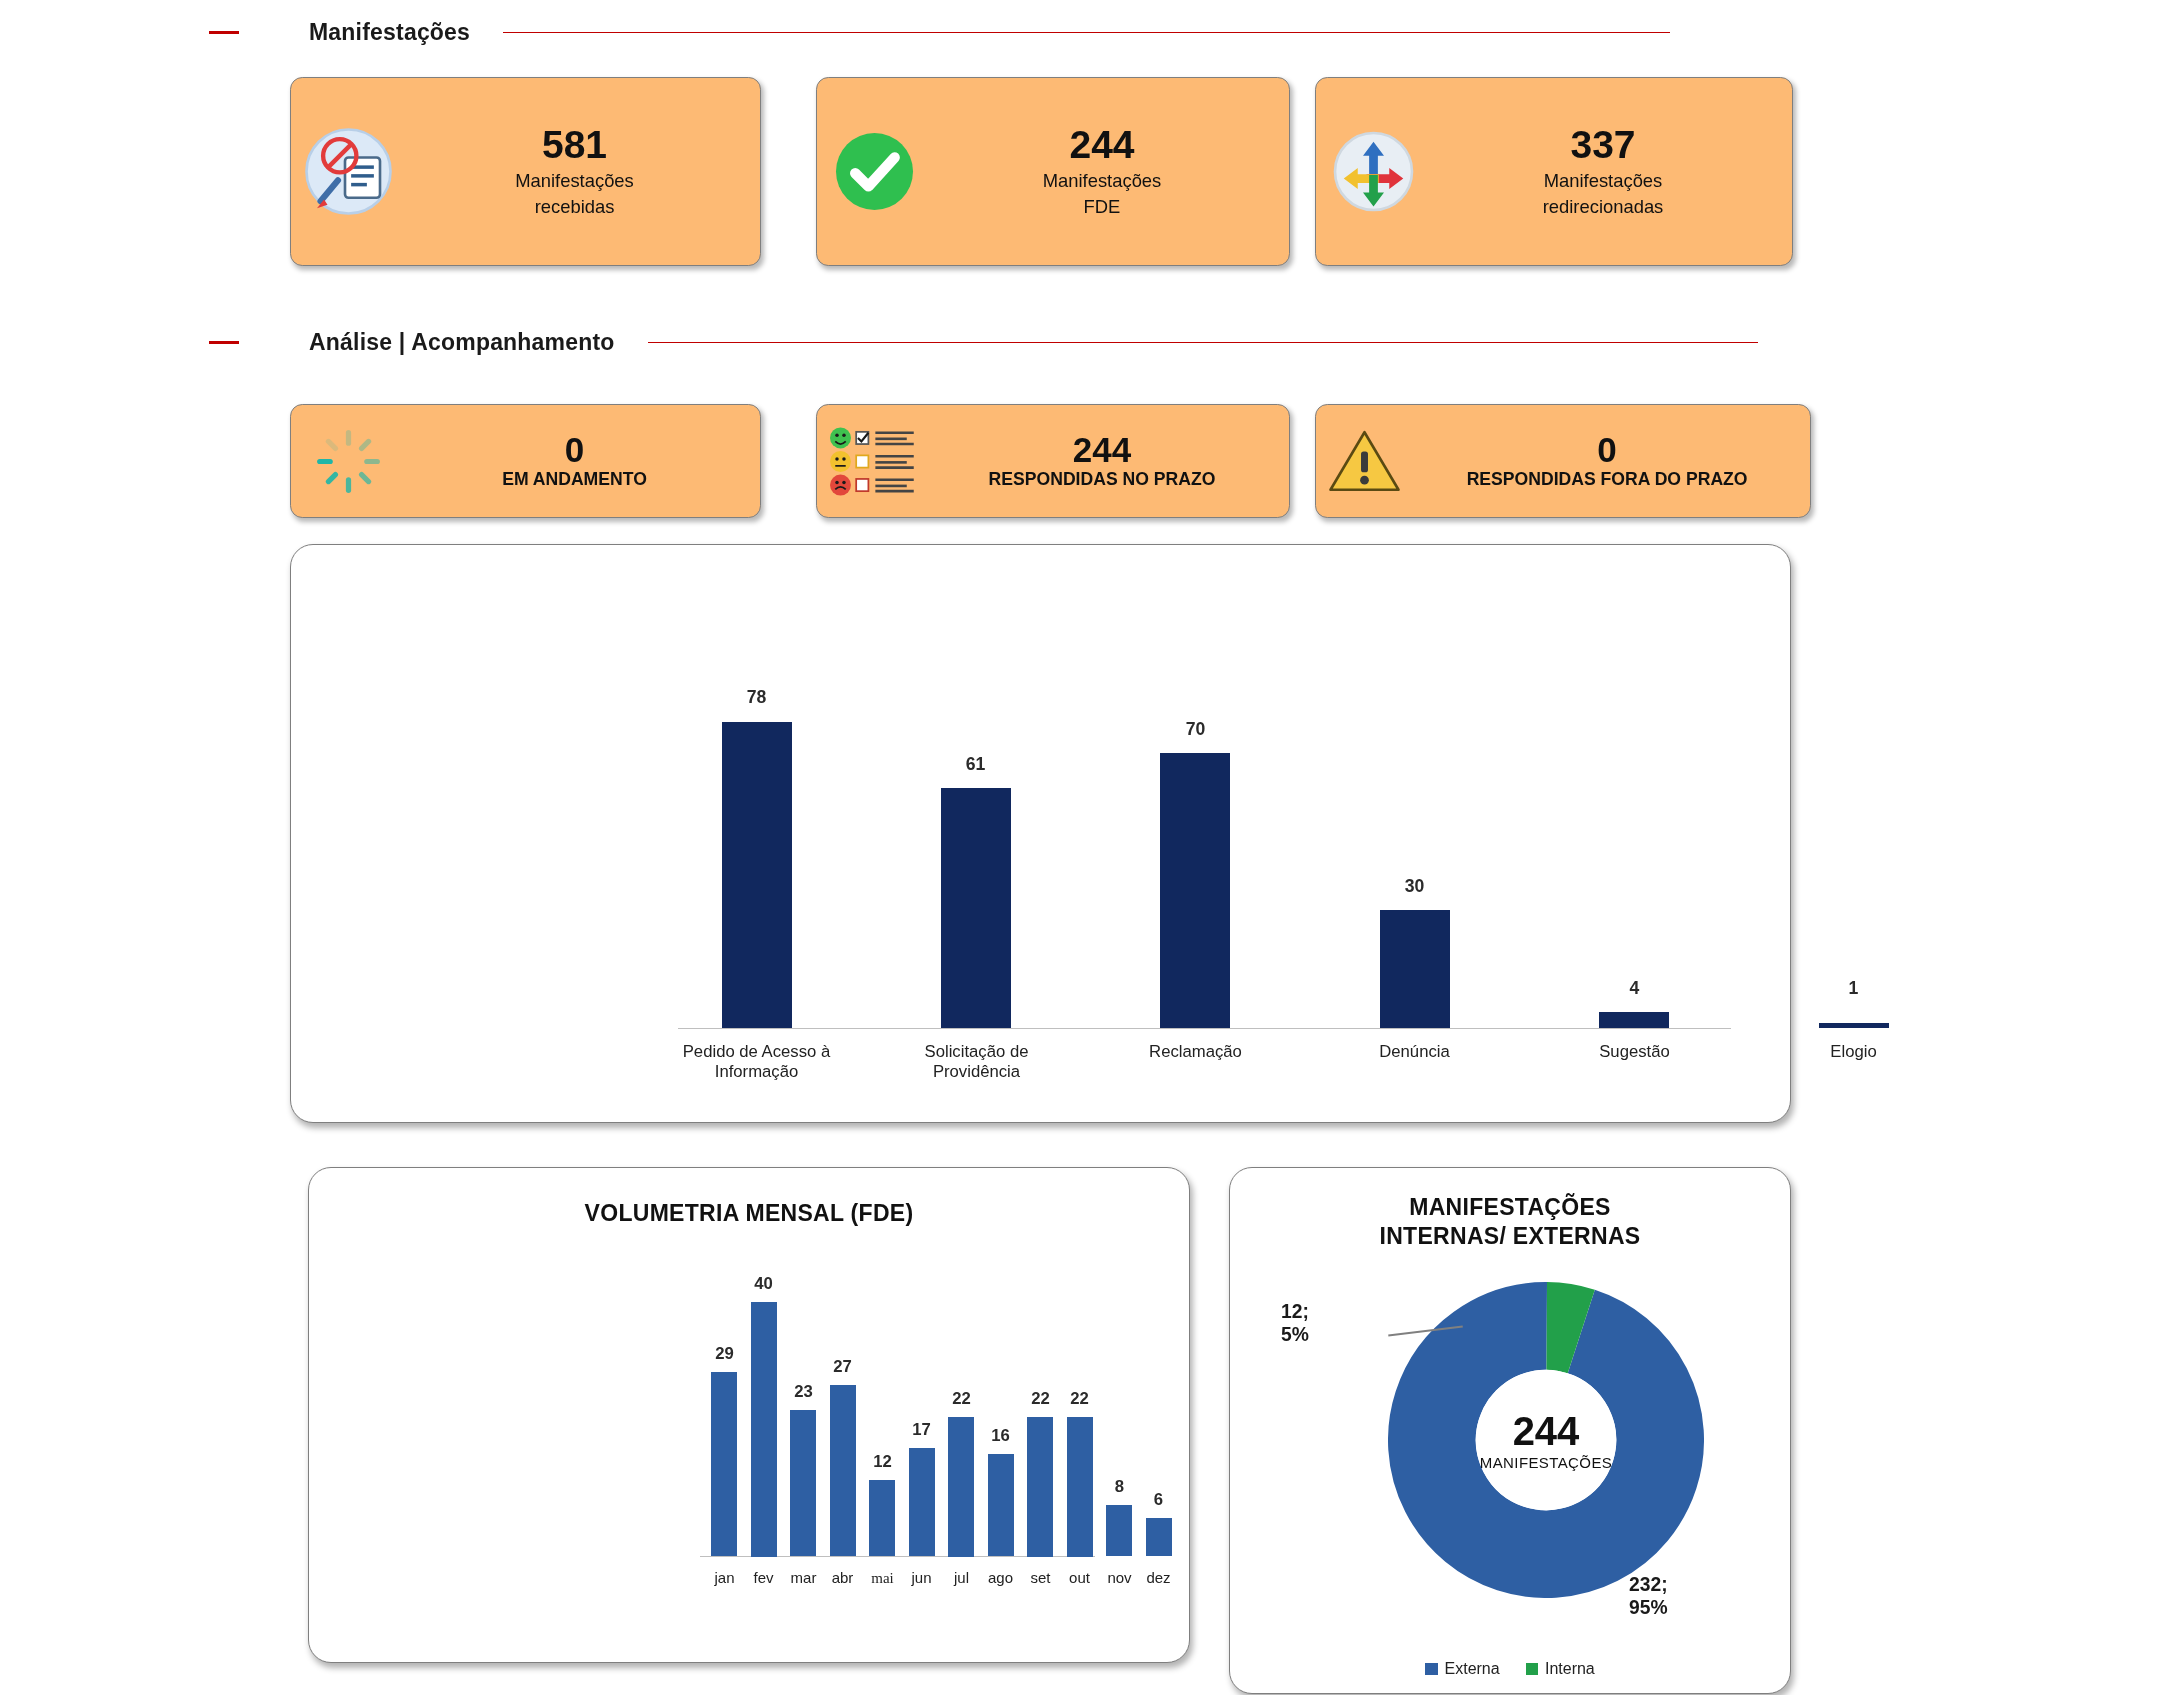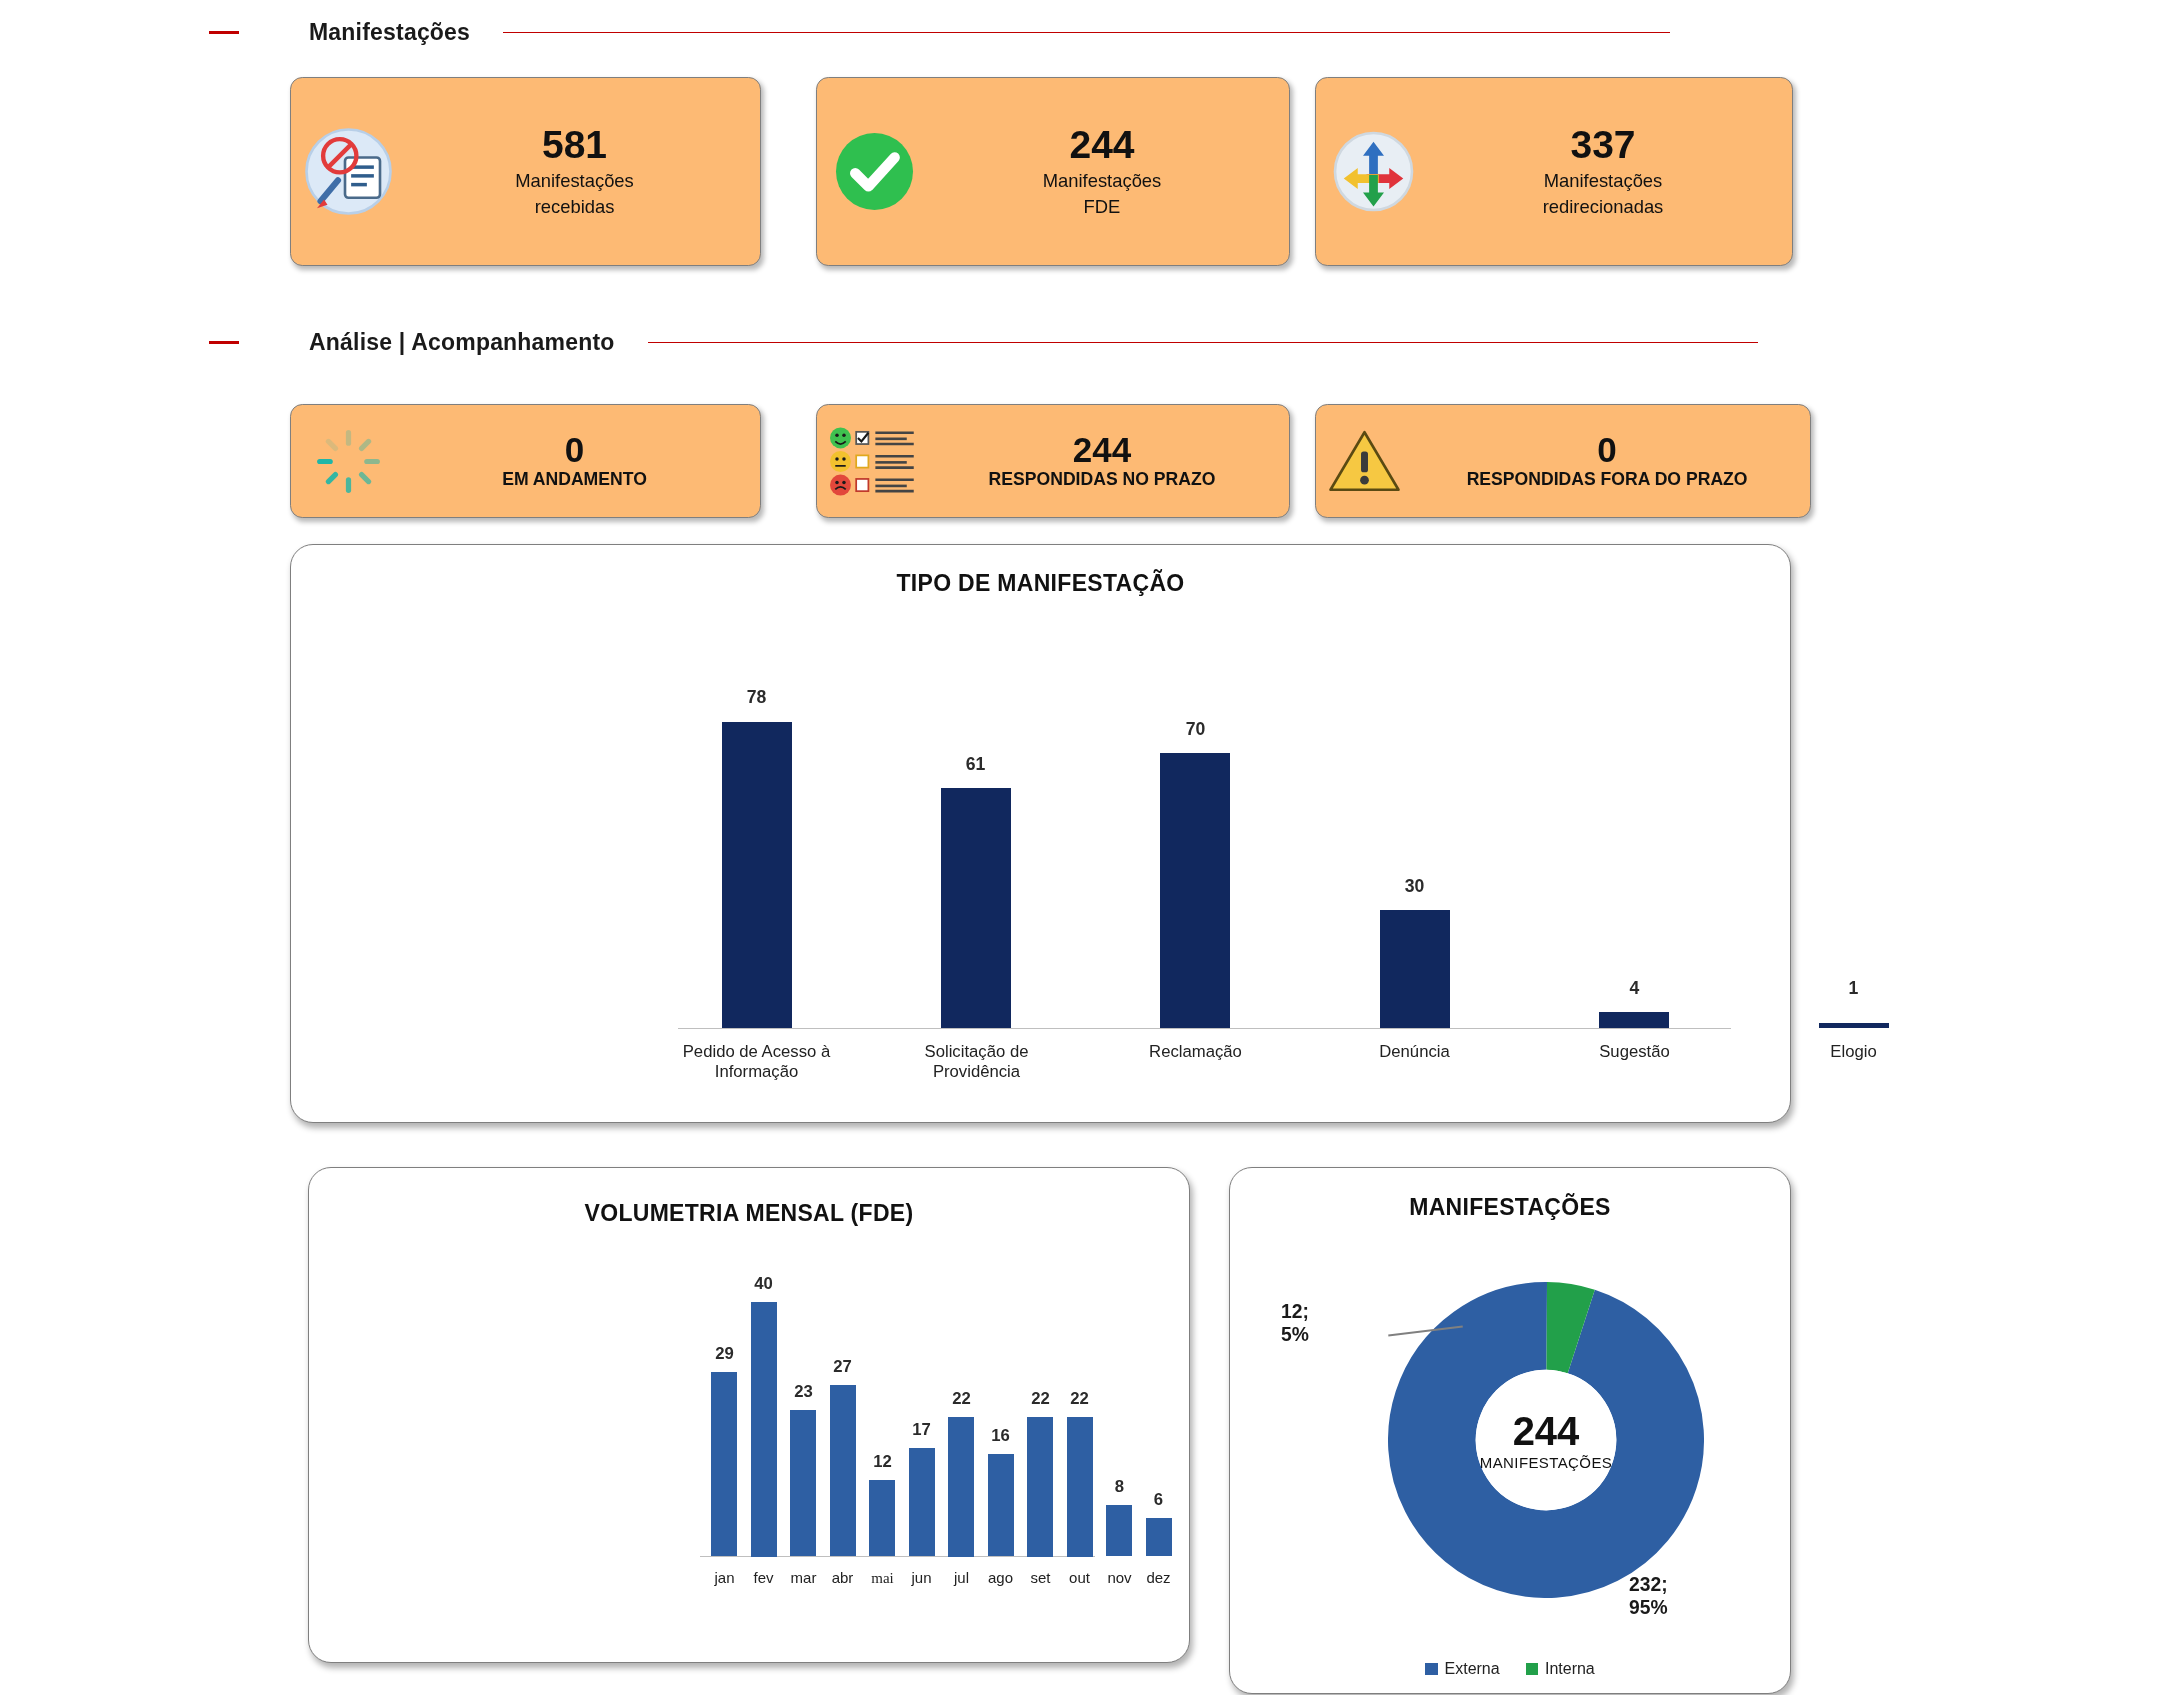--- a/index.html
+++ b/index.html
@@ -288,21 +288,20 @@
       <circle cx="43" cy="61" r="5" fill="#3b3b3b"></circle>
     </svg>
   </div>
   <div class="kpi-text" style="padding-right:8.8px;">
     <div class="kpi-number-sm">0</div>
     <div class="kpi-label-small">RESPONDIDAS FORA DO PRAZO</div>
   </div>
 </div>
 
 <div class="panel" style="left:290px; top:544px; width:1501px; height:579px;">
-  <div class="panel-title" style="margin-top:24.6px;">TIPO DE MANIFESTAÇÃO</div>
 
   <div class="plot" style="left:97px; top:88px; width:1343px; height:439px;">
 
     <div class="axis-line" style="left:290px; top:395px; width:1053px;"></div>
 
     <div class="bar" style="left:334px; top:89px; width:70px; height:306px;"></div>
     <div class="bar-val" style="left:316px; top:54px; width:105px;">78</div>
     <div class="bar-cat" style="left:272px; top:409px; width:193px;">
       <span>Pedido de Acesso à Informação</span>
     </div>
@@ -390,20 +389,21 @@
     <div class="bar-cat bar2-cat" style="left:727px; top:313px; width:61px;text-align:center;">nov</div>
 
     <div class="bar bar2" style="left:784px; top:262px; width:26px; height:38px;"></div>
     <div class="bar-val bar2-val" style="left:766px; top:234px; width:61px;">6</div>
     <div class="bar-cat bar2-cat" style="left:766px; top:313px; width:61px;">dez</div>
   </div>
 </div>
 
 <div class="panel" style="left:1229px; top:1167px; width:562px; height:527px;">
   <div class="panel-title" style="margin-top:26px;">MANIFESTAÇÕES</div>
+  <div class="panel-title" style="margin-top:1.8px;">INTERNAS/ EXTERNAS</div>
 
   <div class="donut-wrap" style="left:158px; top:114px; width:316px; height:316px;">
     <svg width="316" height="316" viewBox="0 0 360 360">
 
       <circle cx="180" cy="180" r="130" fill="none" stroke="#2e5fa3" stroke-width="100" stroke-dasharray="776 41" stroke-dashoffset="0" transform="rotate(-72 180 180)"></circle>
 
       <circle cx="180" cy="180" r="130" fill="none" stroke="#22a04a" stroke-width="100" stroke-dasharray="41 776" stroke-dashoffset="-776" transform="rotate(-72 180 180)"></circle>
       <circle cx="180" cy="180" r="80" fill="#ffffff"></circle>
     </svg>
     <div class="donut-center">

